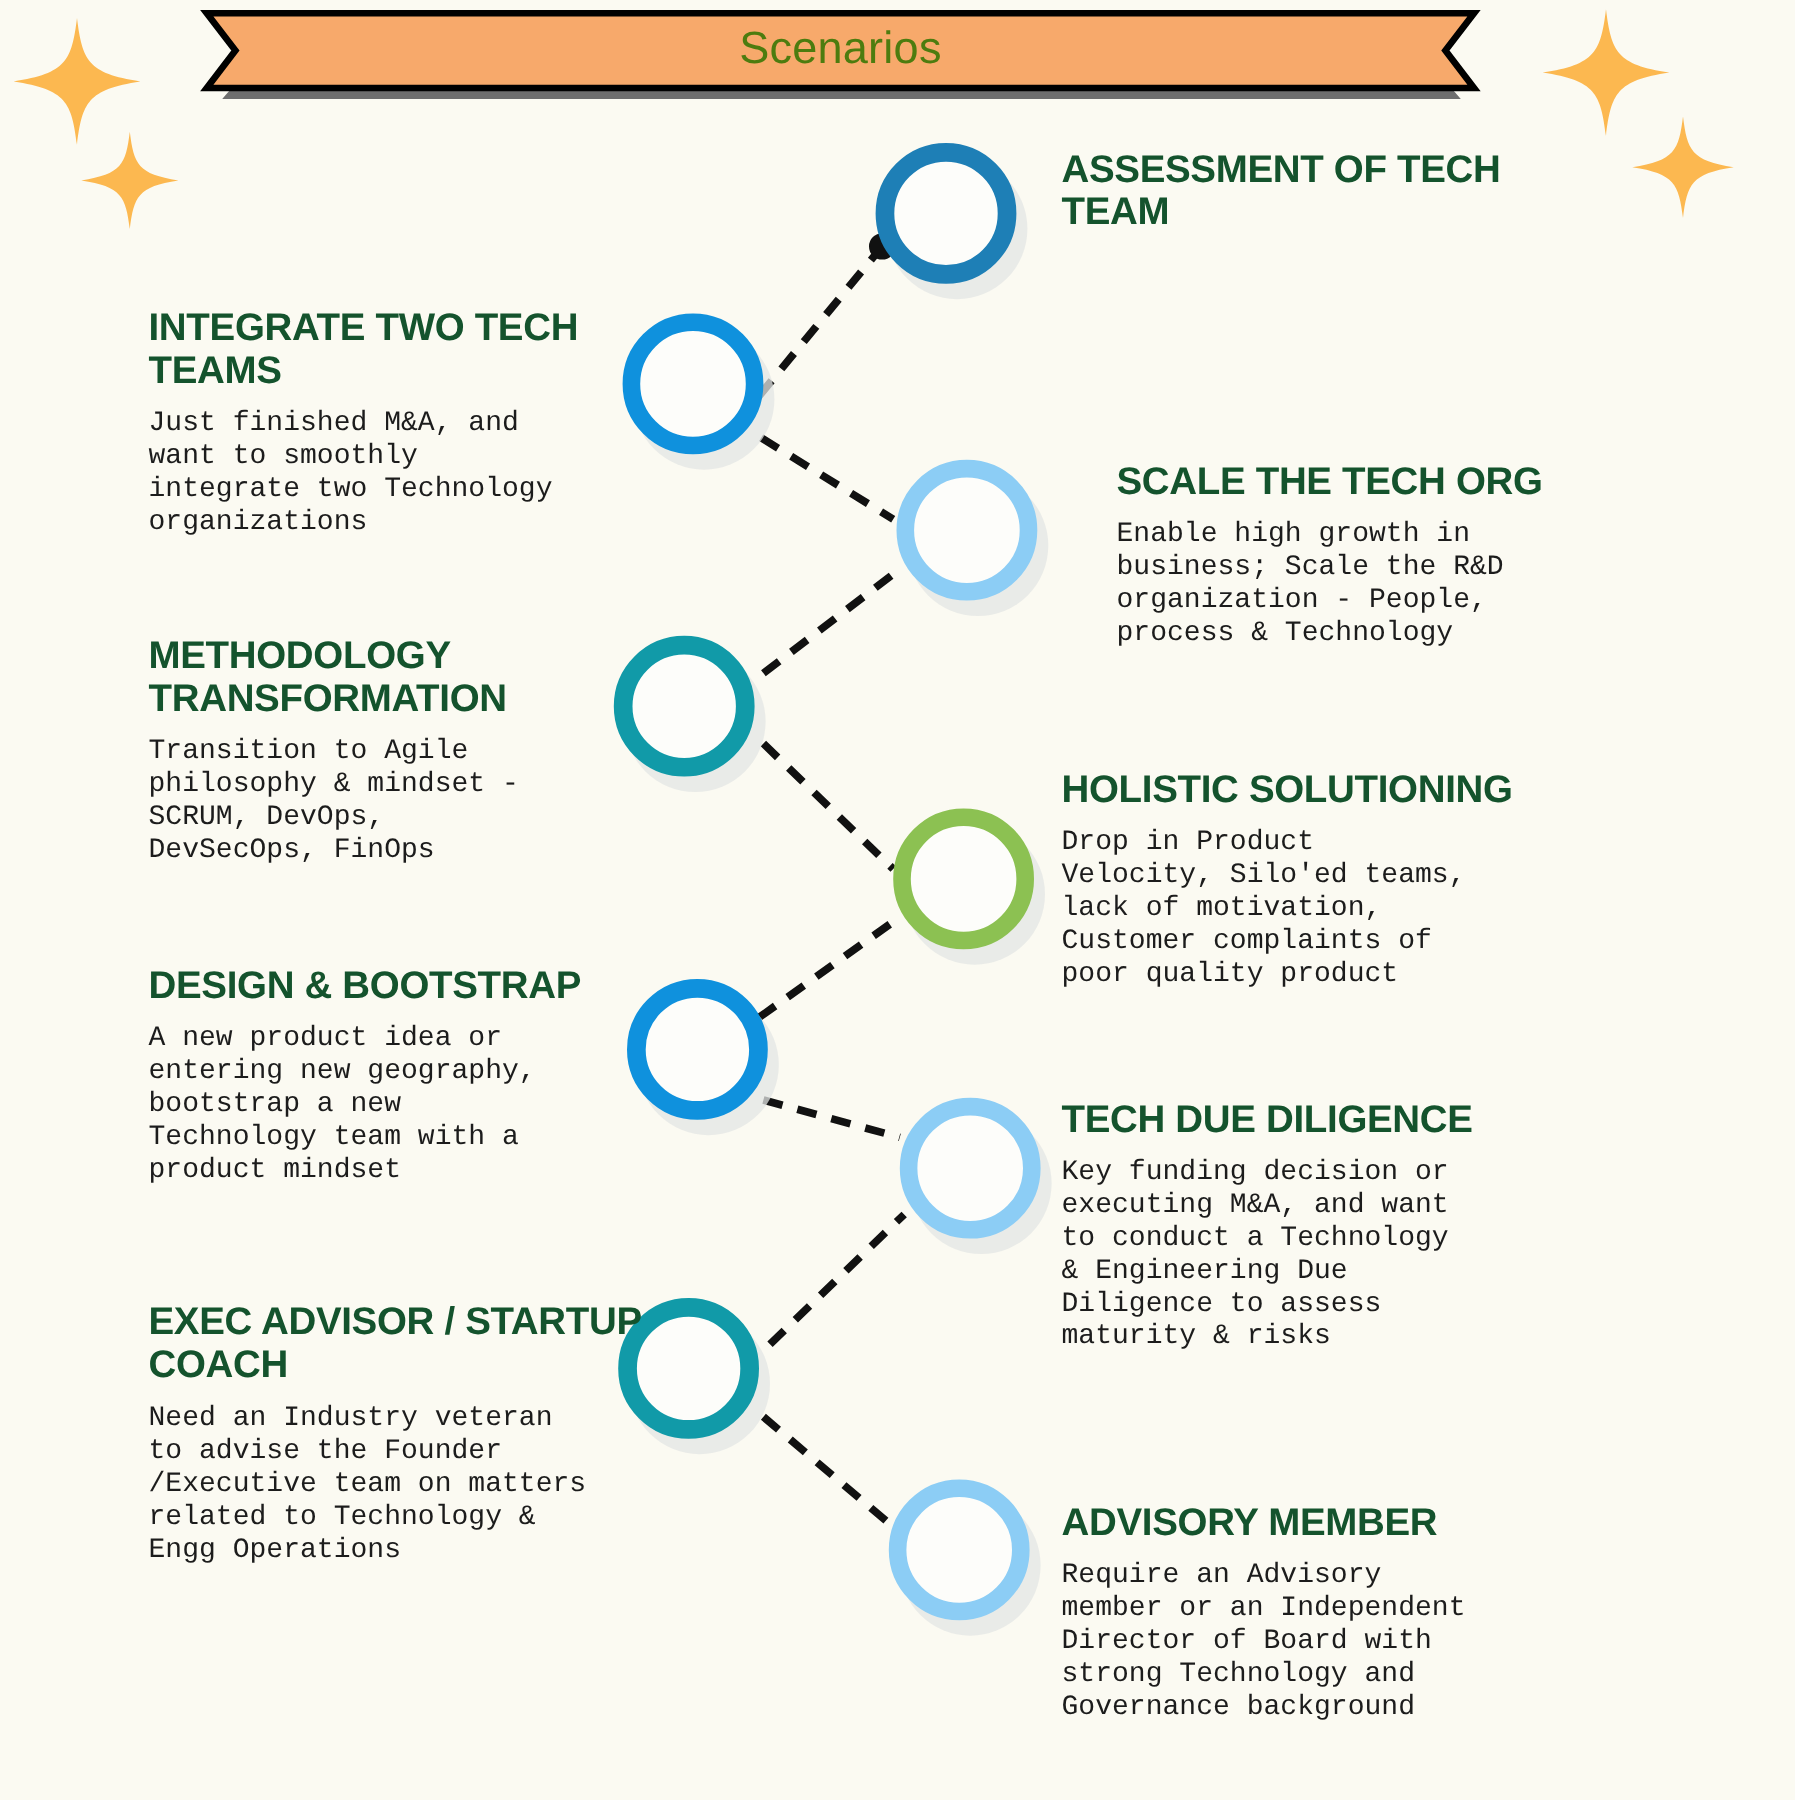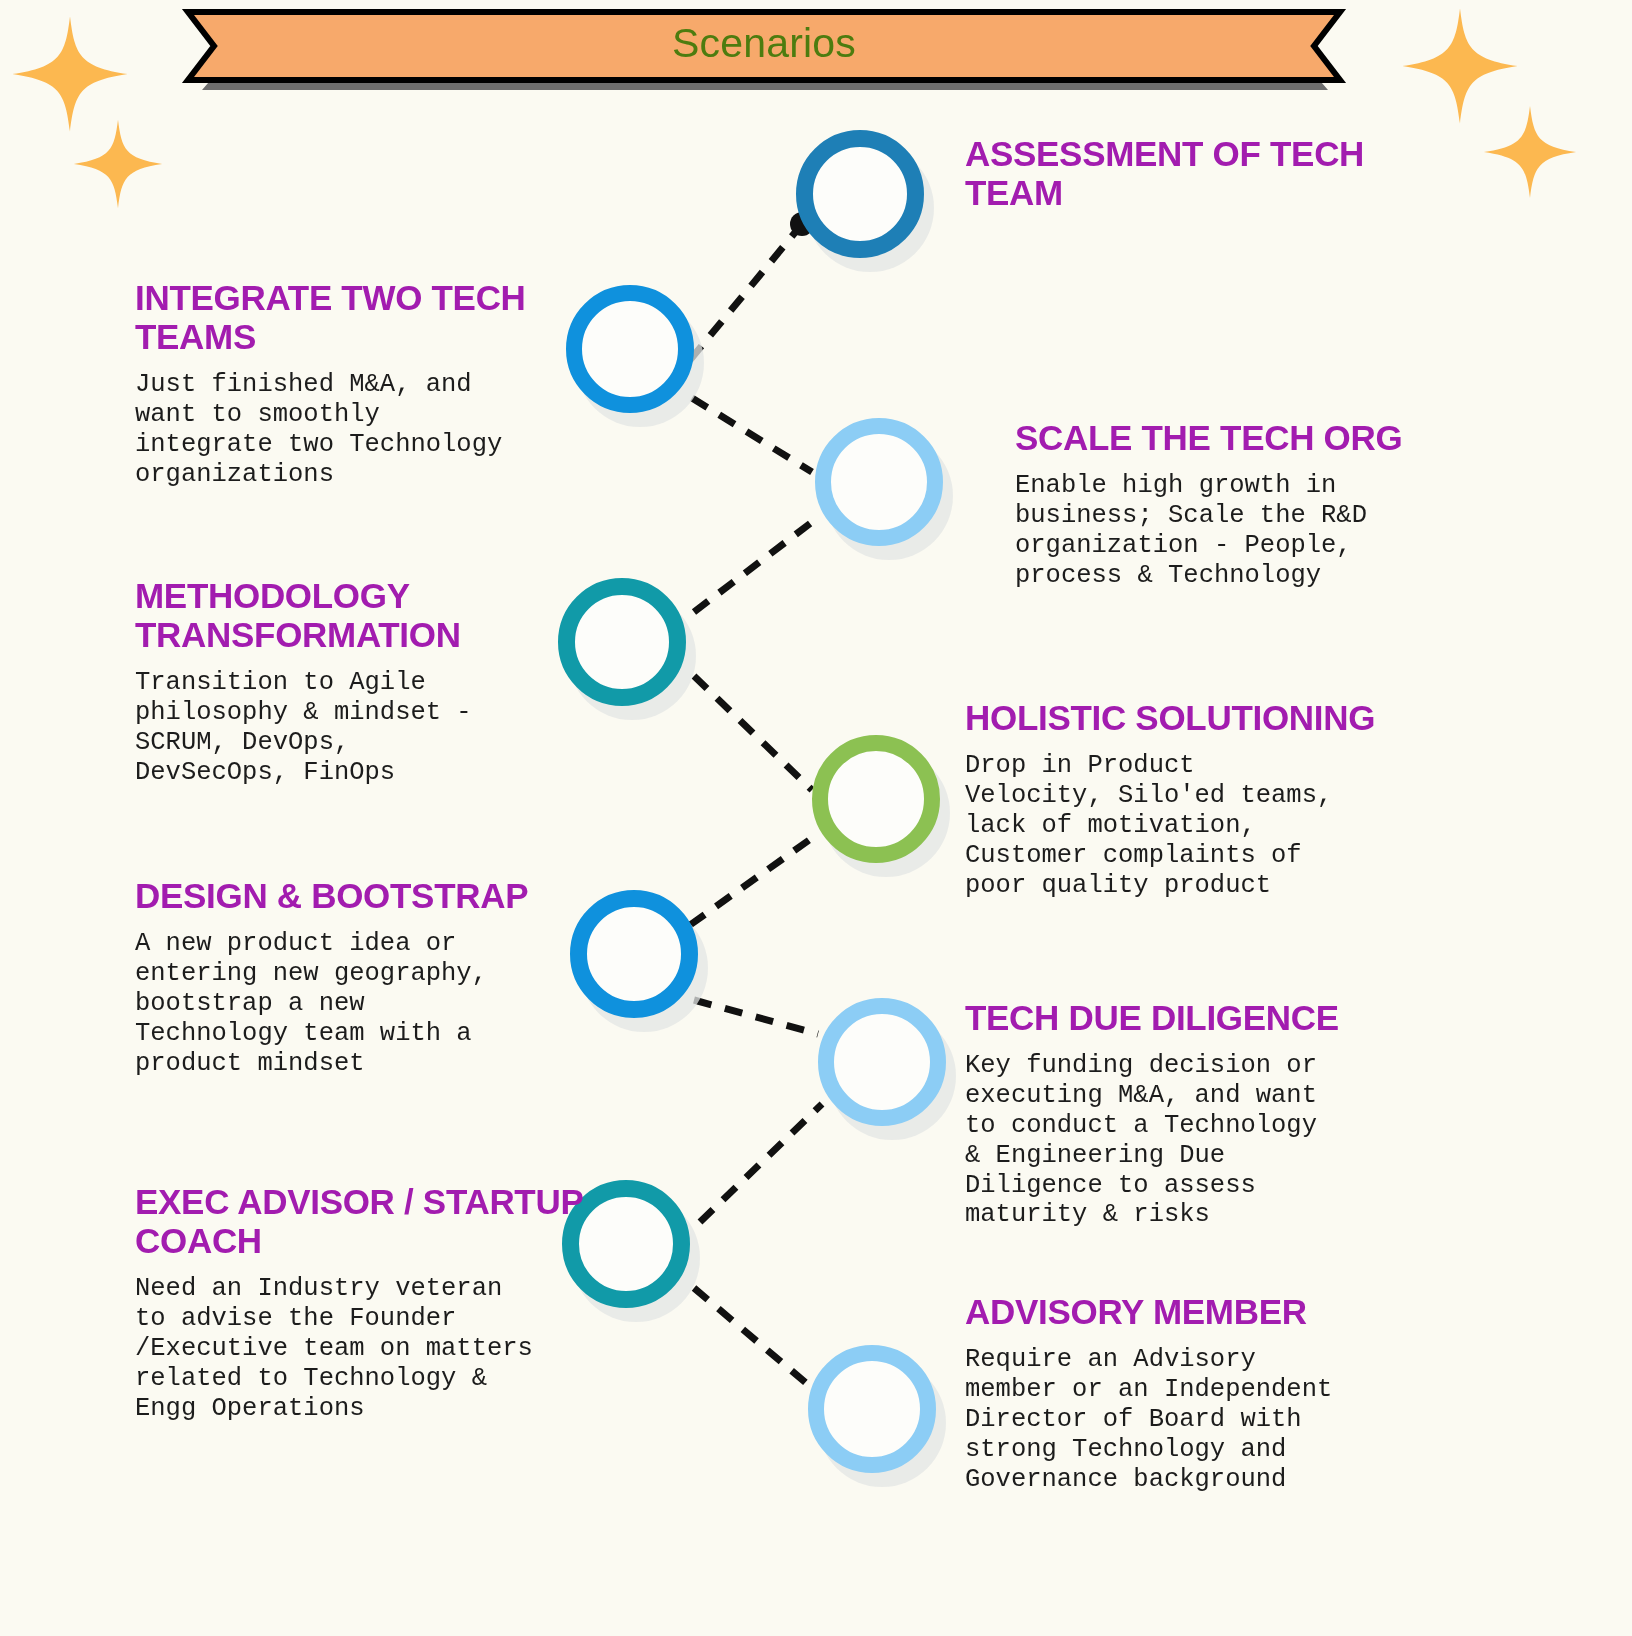--- a/index.html
+++ b/index.html
@@ -44,21 +44,21 @@
 
   
   .block{position:absolute;}
   .block h3{
     margin:0 0 14px 0;
     font-family:"Liberation Sans", sans-serif;
     font-weight:bold;
     font-size:35px;
     line-height:1.12;
     letter-spacing:-0.3px;
-    color:#a21caf;
+    color:#14532d;
     text-transform:uppercase;
   }
   .block p{
     margin:0;
     font-family:"Liberation Mono", monospace;
     font-size:25.5px;
     line-height:1.17;
     color:#1c1c1c;
     white-space:pre-line;
   }
@@ -218,21 +218,21 @@
   <div class="block right" style="left:965px;top:998px;width:425px;">
     <h3>TECH DUE DILIGENCE</h3>
     <p>Key funding decision or
 executing M&amp;A, and want
 to conduct a Technology
 &amp; Engineering Due
 Diligence to assess
 maturity &amp; risks</p>
   </div>
 
-  <div class="block right" style="left:965px;top:1292px;width:430px;">
+  <div class="block right" style="left:965px;top:1364px;width:430px;">
     <h3>ADVISORY MEMBER</h3>
     <p>Require an Advisory
 member or an Independent
 Director of Board with
 strong Technology and
 Governance background</p>
   </div>
 
 </div>
 

